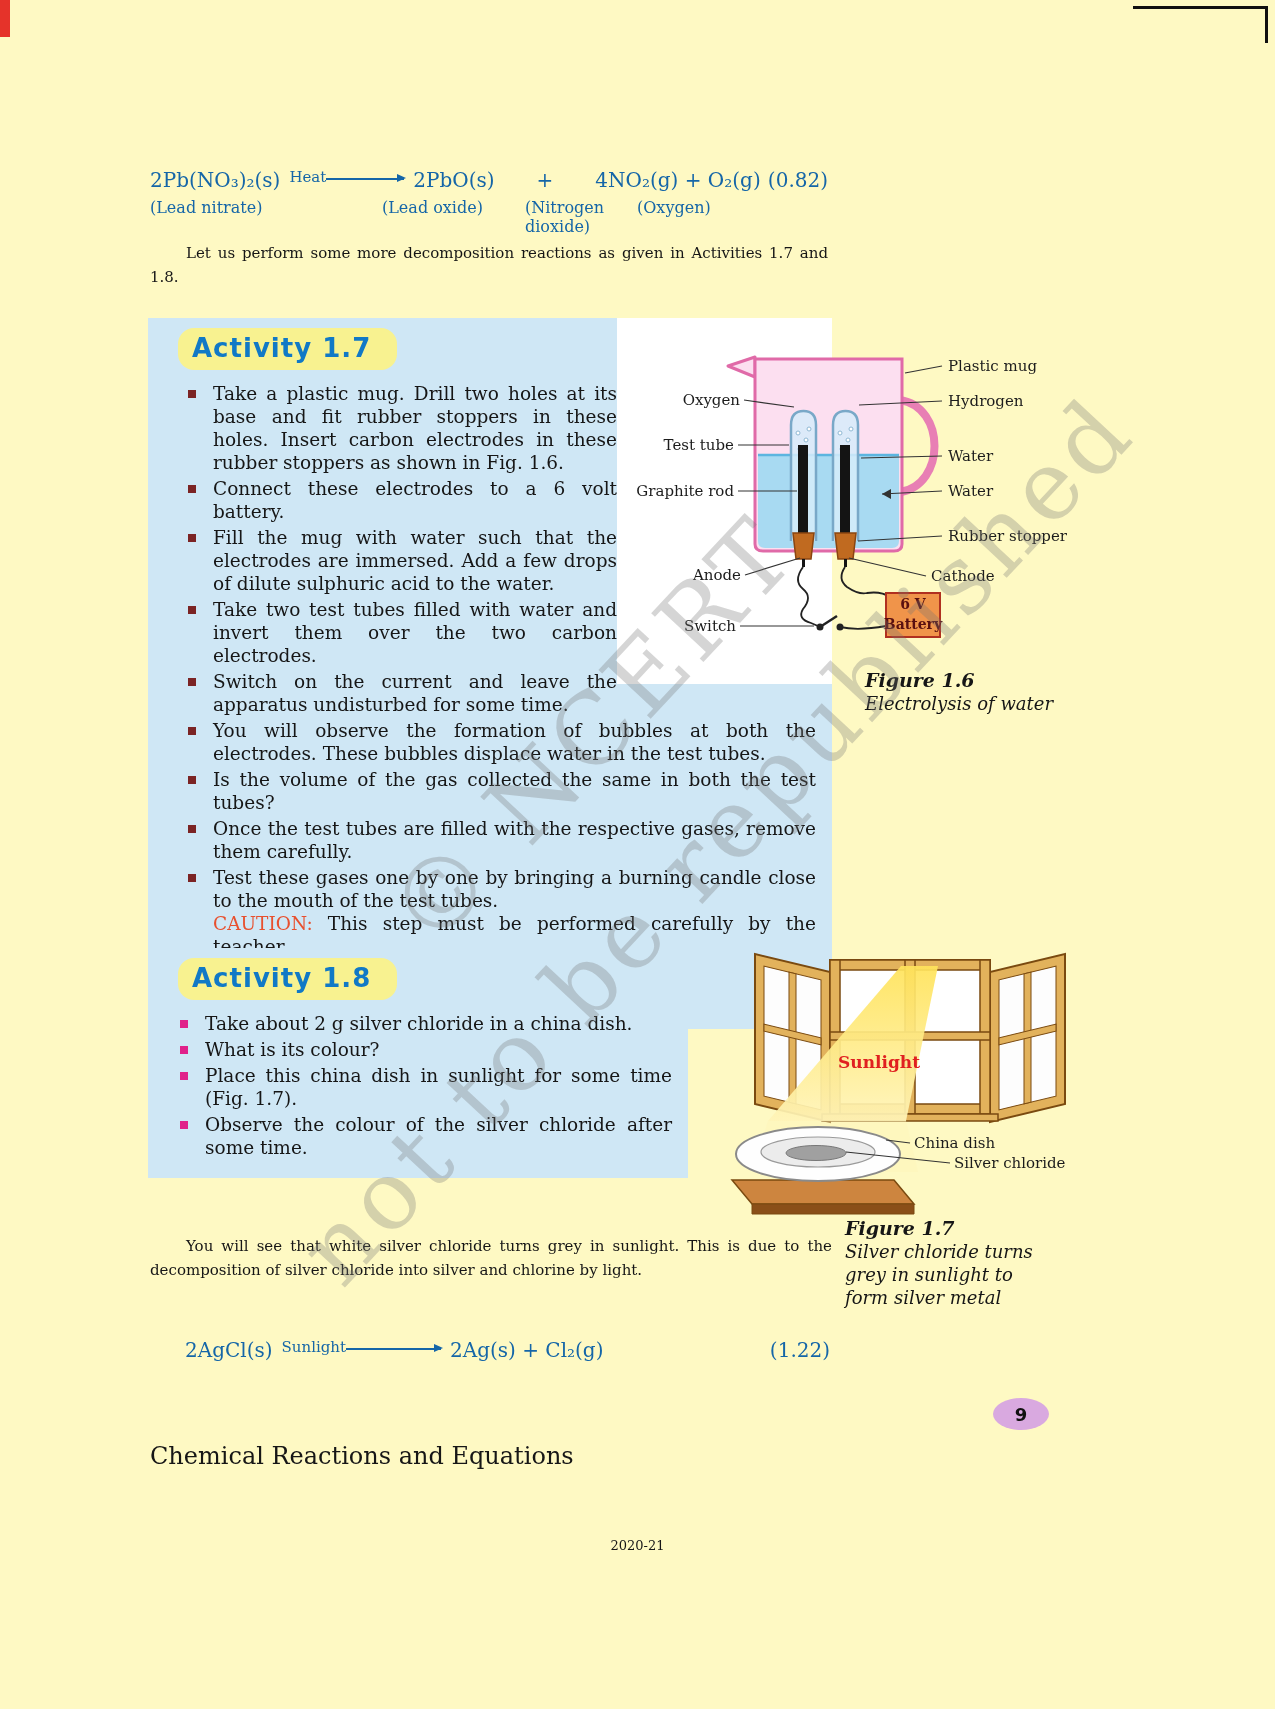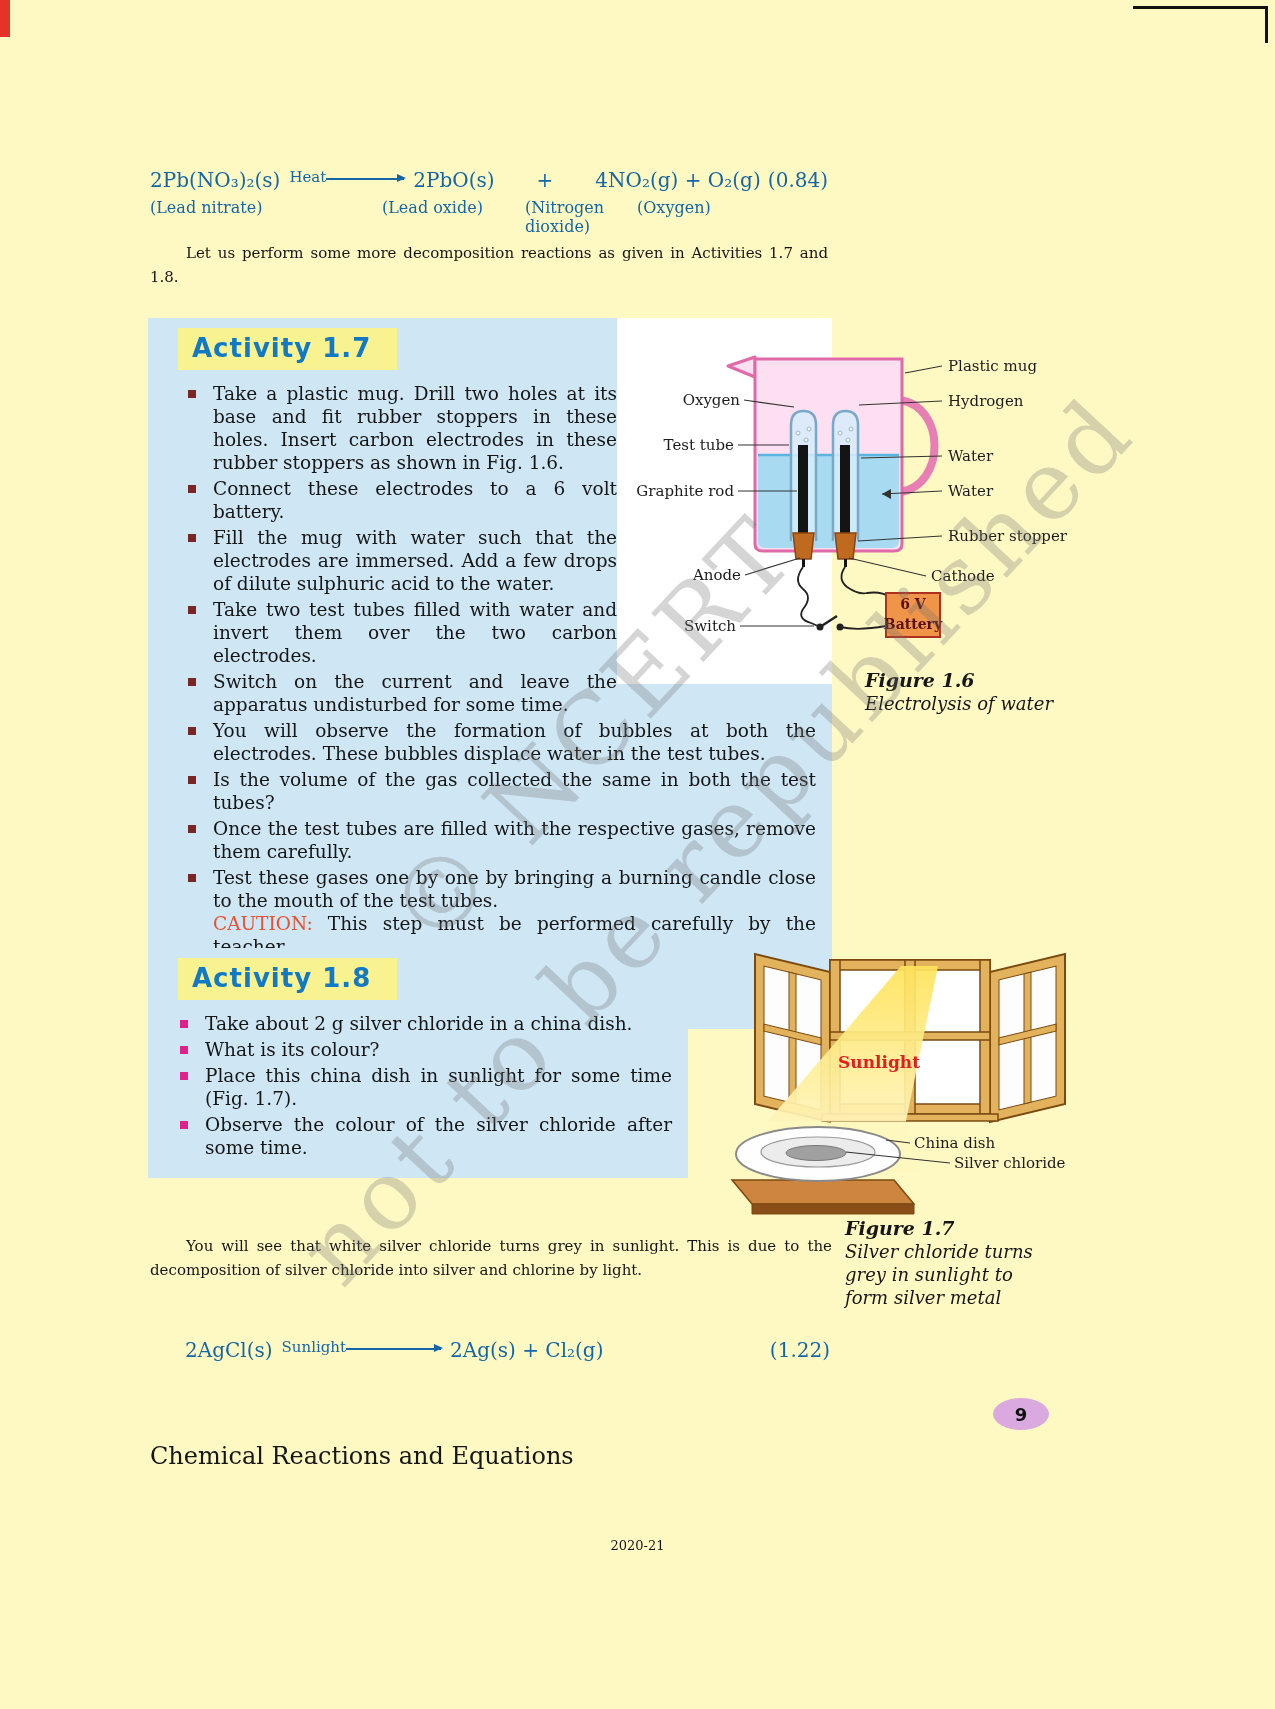--- a/index.html
+++ b/index.html
@@ -26,21 +26,21 @@
 
   .para { text-align:justify; font-size:15px; line-height:24px; }
   .indent { text-indent:36px; }
 
   
   .act-box { position:absolute; background:#cfe7f5; }
   .spacer { float:right; background:#ffffff; }
   .act-title { margin:10px 0 12px 30px; }
   .hl { display:inline-block; background:#f8f290; color:#1179c6;
         font-family:"DejaVu Sans","Liberation Sans",sans-serif; font-weight:bold; font-size:26px;
-        padding:5px 26px 7px 14px; letter-spacing:1px; }
+        padding:5px 26px 7px 14px; letter-spacing:1px;border-radius:16px; }
   .act-list { list-style:none; margin:0; padding:0 16px 16px 40px; }
   .act-list li { display:flex; margin-bottom:3px; }
   .blt { flex:0 0 8px; width:8px; height:8px; margin:8px 17px 0 0; }
   .b17 { background:#7b2424; }
   .b18 { background:#e0218a; }
   .itxt { flex:1; text-align:justify; font-size:18.5px; line-height:23px; }
   .caution-line { display:block; }
   .caution-label { color:#e8502e; }
 
   .fig-caption-title { font-weight:bold; font-style:italic; font-size:19px; line-height:24px; }
@@ -71,21 +71,21 @@
 
   <div class="abs eq" style="left:150px; top:168px; width:678px;">
     <span>2Pb(NO₃)₂(s)</span>
     <span class="rxn-arrow">
       <span class="rxn-cond">Heat</span>
       <span class="rxn-shaft shaft-80"></span>
     </span>
     <span>2PbO(s)</span>
     <span class="plus-wide">+</span>
     <span>4NO₂(g) + O₂(g)</span>
-    <span class="eq-num">(0.84)</span>
+    <span class="eq-num">(0.82)</span>
   </div>
   <div class="abs eq-labels" style="left:150px; top:198px; width:678px;text-decoration:underline;">
     <span style="left:0;">(Lead nitrate)</span>
     <span style="left:232px;">(Lead oxide)</span>
     <div style="left:375px; width:95px;">(Nitrogen dioxide)</div>
     <span style="left:487px;">(Oxygen)</span>
   </div>
 
   <p class="abs para indent" style="left:150px; top:241px; width:678px; margin:0;">Let us perform some more decomposition reactions as given in Activities 1.7 and 1.8.</p>
 

